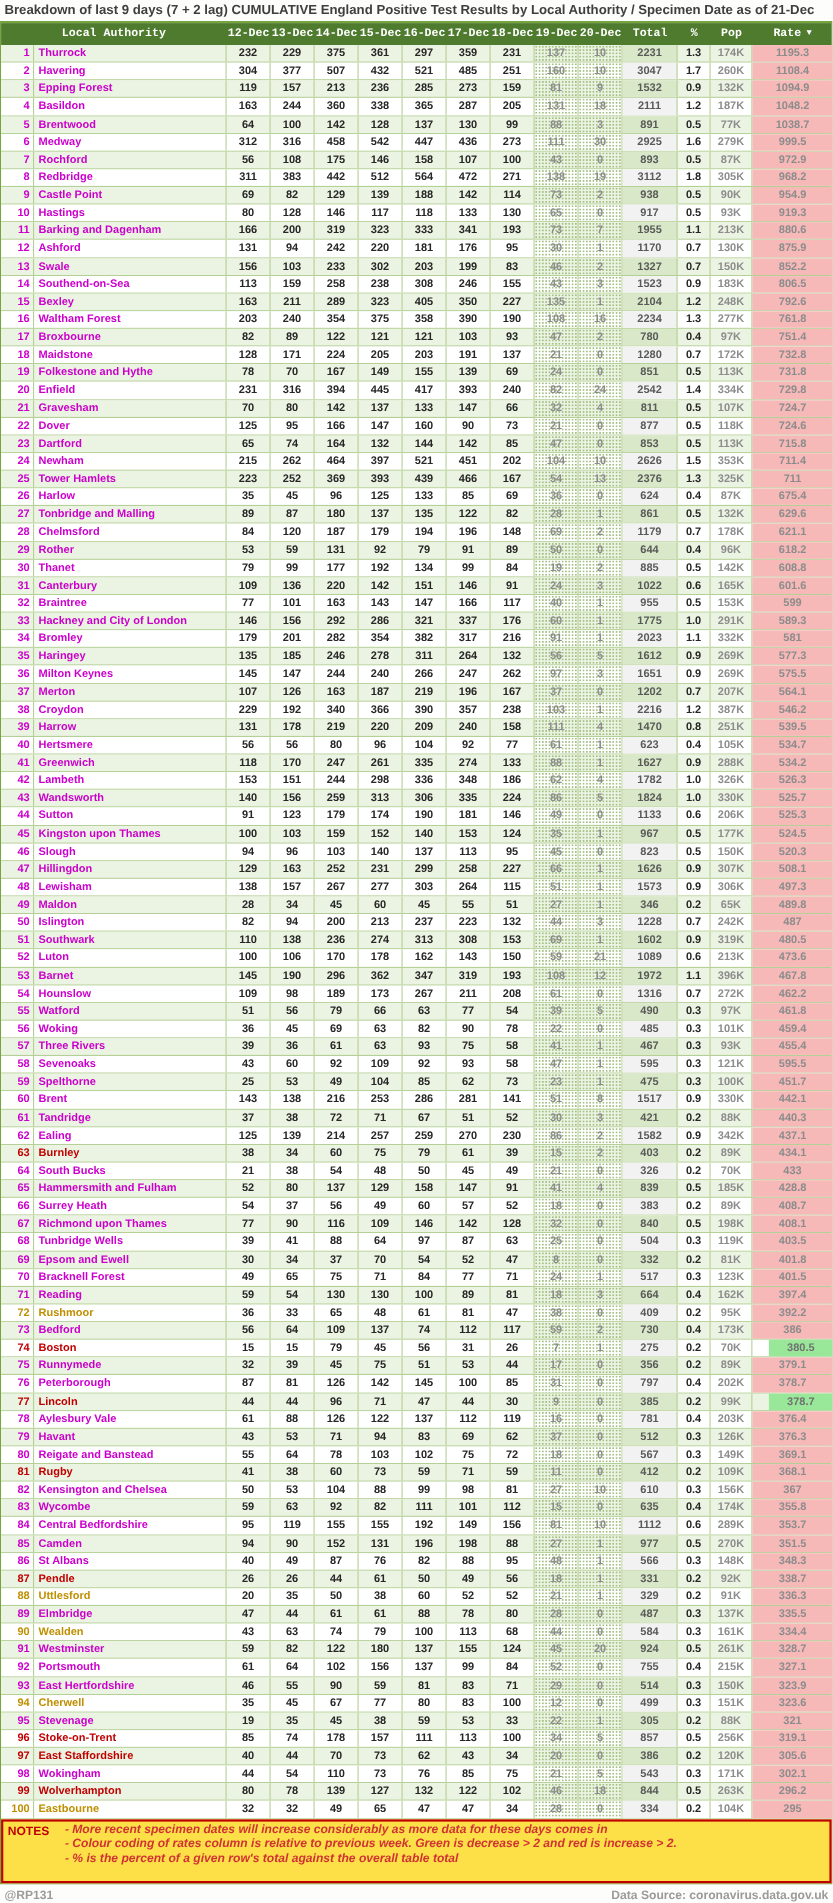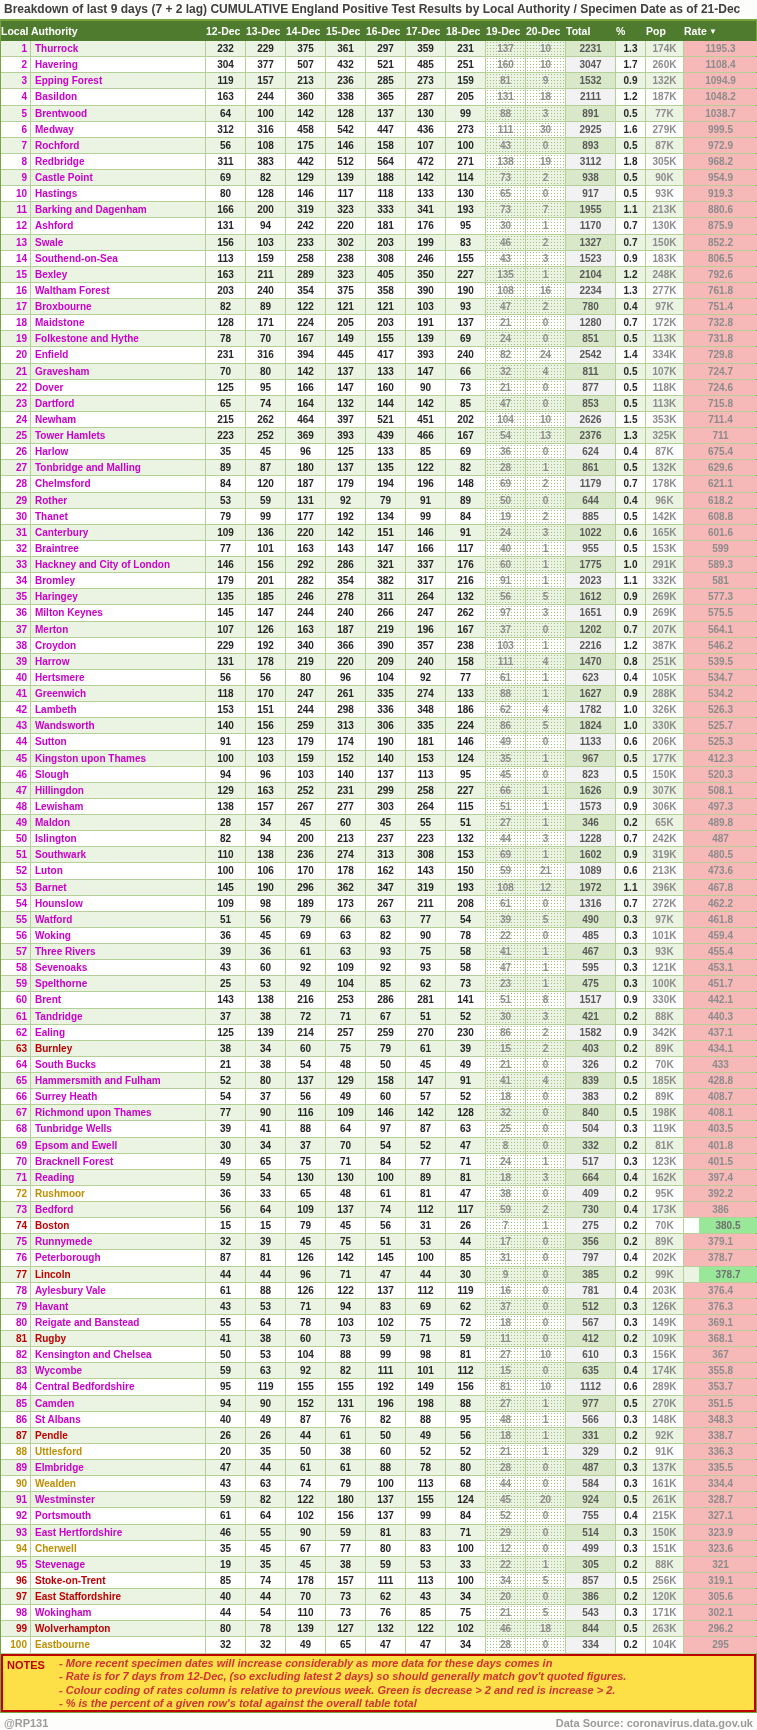--- a/index.html
+++ b/index.html
@@ -5,21 +5,21 @@
   * { margin:0; padding:0; box-sizing:border-box; }
   html,body { width:757px; background:#ffffff; font-family:"Liberation Sans", sans-serif; }
   #app { width:757px; height:1730px; position:relative; overflow:hidden; background:#fdfdfb; }
 
   .title-bar { height:18px; padding:2px 0 17px 4px; font-size:12px; font-weight:bold; color:#3f3f3f; white-space:nowrap; }
 
   .table-wrap { border:1px solid #76a43e; border-top:2px solid #76a43e; }
 
   .hdr-row { display:grid; grid-template-columns:205px repeat(9,40px) 50px 30px 38px 73px;
              background:#4e7b2e; color:#ffffff; font-size:10.5px; font-weight:bold; height:20px; align-items:center; }
-  .hdr-cell { text-align:left; white-space:nowrap; }
+  .hdr-cell { text-align:center; white-space:nowrap;font-family:Liberation Mono, monospace; }
   .hdr-cell .arrow { font-size:8px; vertical-align:1px; }
 
   .row { display:grid; grid-template-columns:30px 175px repeat(9,40px) 50px 30px 38px 73px;
          height:16.14px; font-size:10px; font-weight:bold; line-height:15px; align-items:center;
          border-bottom:1px solid #b5d096; background:#ffffff; }
   .row.odd { background:#ebf3e2; }
   .cell { height:100%; display:flex; align-items:center; justify-content:center;
           border-right:1px solid #b5d096; overflow:hidden; white-space:nowrap; }
   .cell.rank { justify-content:flex-end; padding-right:3px; color:#cc00cc; }
   .cell.name { justify-content:flex-start; padding-left:4px; color:#cc00cc; }
@@ -829,21 +829,21 @@
           <div class="cell val">159</div>
           <div class="cell val">152</div>
           <div class="cell val">140</div>
           <div class="cell val">153</div>
           <div class="cell val">124</div>
           <div class="cell dot">35</div>
           <div class="cell dot">1</div>
           <div class="cell total">967</div>
           <div class="cell pct">0.5</div>
           <div class="cell pop">177K</div>
-          <div class="cell rate">412.3</div>
+          <div class="cell rate">524.5</div>
         </div>
         <div class="row">
           <div class="cell rank">46</div>
           <div class="cell name">Slough</div>
           <div class="cell val">94</div>
           <div class="cell val">96</div>
           <div class="cell val">103</div>
           <div class="cell val">140</div>
           <div class="cell val">137</div>
           <div class="cell val">113</div>
@@ -1050,21 +1050,21 @@
           <div class="cell val">92</div>
           <div class="cell val">109</div>
           <div class="cell val">92</div>
           <div class="cell val">93</div>
           <div class="cell val">58</div>
           <div class="cell dot">47</div>
           <div class="cell dot">1</div>
           <div class="cell total">595</div>
           <div class="cell pct">0.3</div>
           <div class="cell pop">121K</div>
-          <div class="cell rate">453.1</div>
+          <div class="cell rate">595.5</div>
         </div>
         <div class="row odd">
           <div class="cell rank">59</div>
           <div class="cell name">Spelthorne</div>
           <div class="cell val">25</div>
           <div class="cell val">53</div>
           <div class="cell val">49</div>
           <div class="cell val">104</div>
           <div class="cell val">85</div>
           <div class="cell val">62</div>
@@ -1771,21 +1771,20 @@
           <div class="cell total">334</div>
           <div class="cell pct">0.2</div>
           <div class="cell pop">104K</div>
           <div class="cell rate">295</div>
         </div>
       </div>
     <div class="notes-box">
       <div class="notes-label">NOTES</div>
       <div class="notes-lines" id="notes-lines">
           <div class="note-line">- More recent specimen dates will increase considerably as more data for these days comes in</div>
-          <div class="note-line">- Rate is for 7 days from 12-Dec, (so excluding latest 2 days) so should generally match gov't quoted figures.</div>
           <div class="note-line">- Colour coding of rates column is relative to previous week. Green is decrease &gt; 2 and red is increase &gt; 2.</div>
           <div class="note-line">- % is the percent of a given row's total against the overall table total</div>
         </div>
     </div>
   </div>
 
   <div class="footer">
     <span class="left">@RP131</span>
     <span class="right">Data Source: coronavirus.data.gov.uk</span>
   </div>

